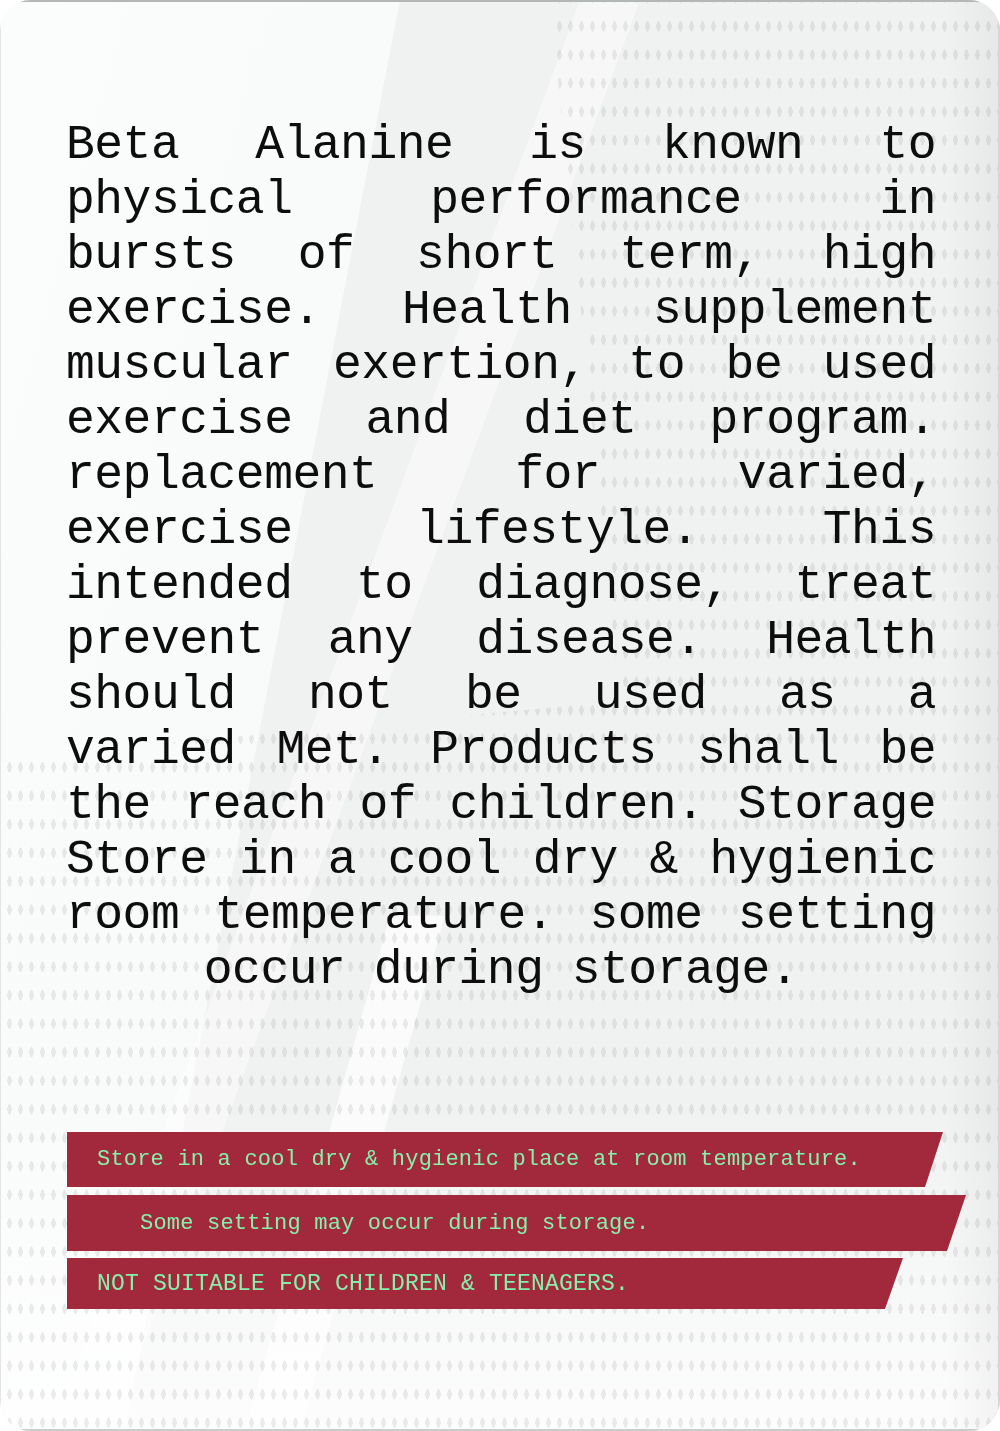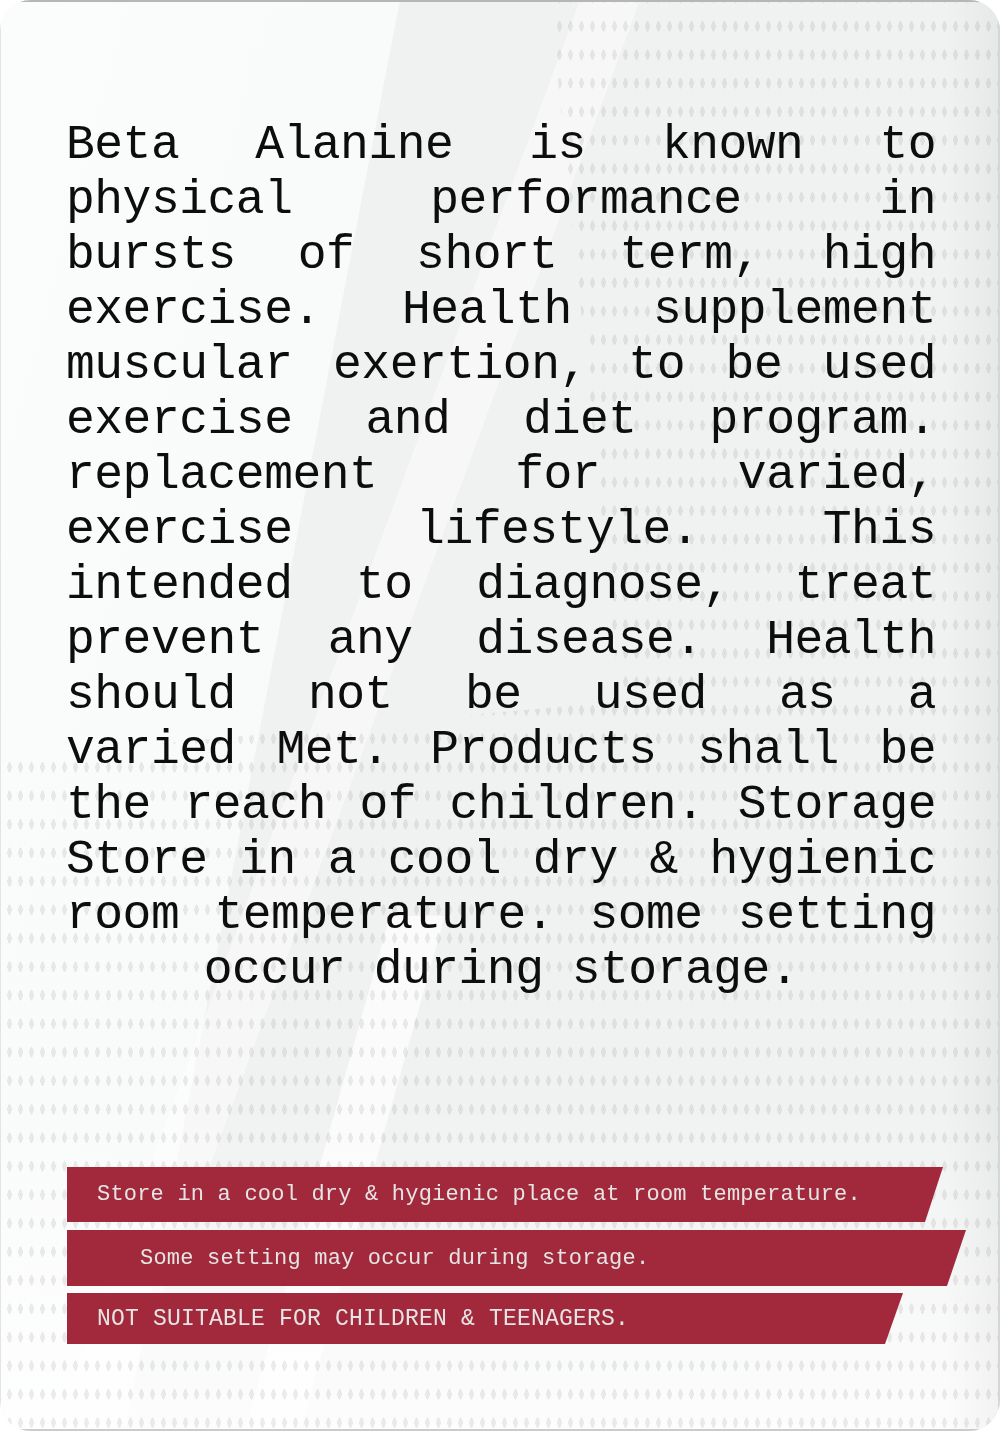--- a/index.html
+++ b/index.html
@@ -57,22 +57,21 @@
     text-align:justify;
   }
   .pline::after{content:"";display:inline-block;width:100%;height:0;}
   .pline--last{text-align:center;}
   .pline--last::after{content:none;}
 
   .banner{
     position:absolute;left:67px;
     background:#a2293b;
     display:flex;align-items:center;
-    color:#e5e5e5;
-    margin-top:35px;
+    color:#86efac;
   }
   .banner .banner-text{padding-left:30px;font-size:22px;letter-spacing:0.2px;}
   .banner-1{top:1132px;width:876px;height:55px;clip-path:polygon(0 0,100% 0,calc(100% - 18px) 100%,0 100%);}
   .banner-2{top:1195px;width:856px;height:56px;clip-path:polygon(0 0,100% 0,calc(100% - 19px) 100%,0 100%);padding-left:43px;}
   .banner-3{top:1258px;width:836px;height:51px;clip-path:polygon(0 0,100% 0,calc(100% - 18px) 100%,0 100%);}
   .banner-3 .banner-text{font-size:23px;}
 </style>
 </head>
 <body>
 

